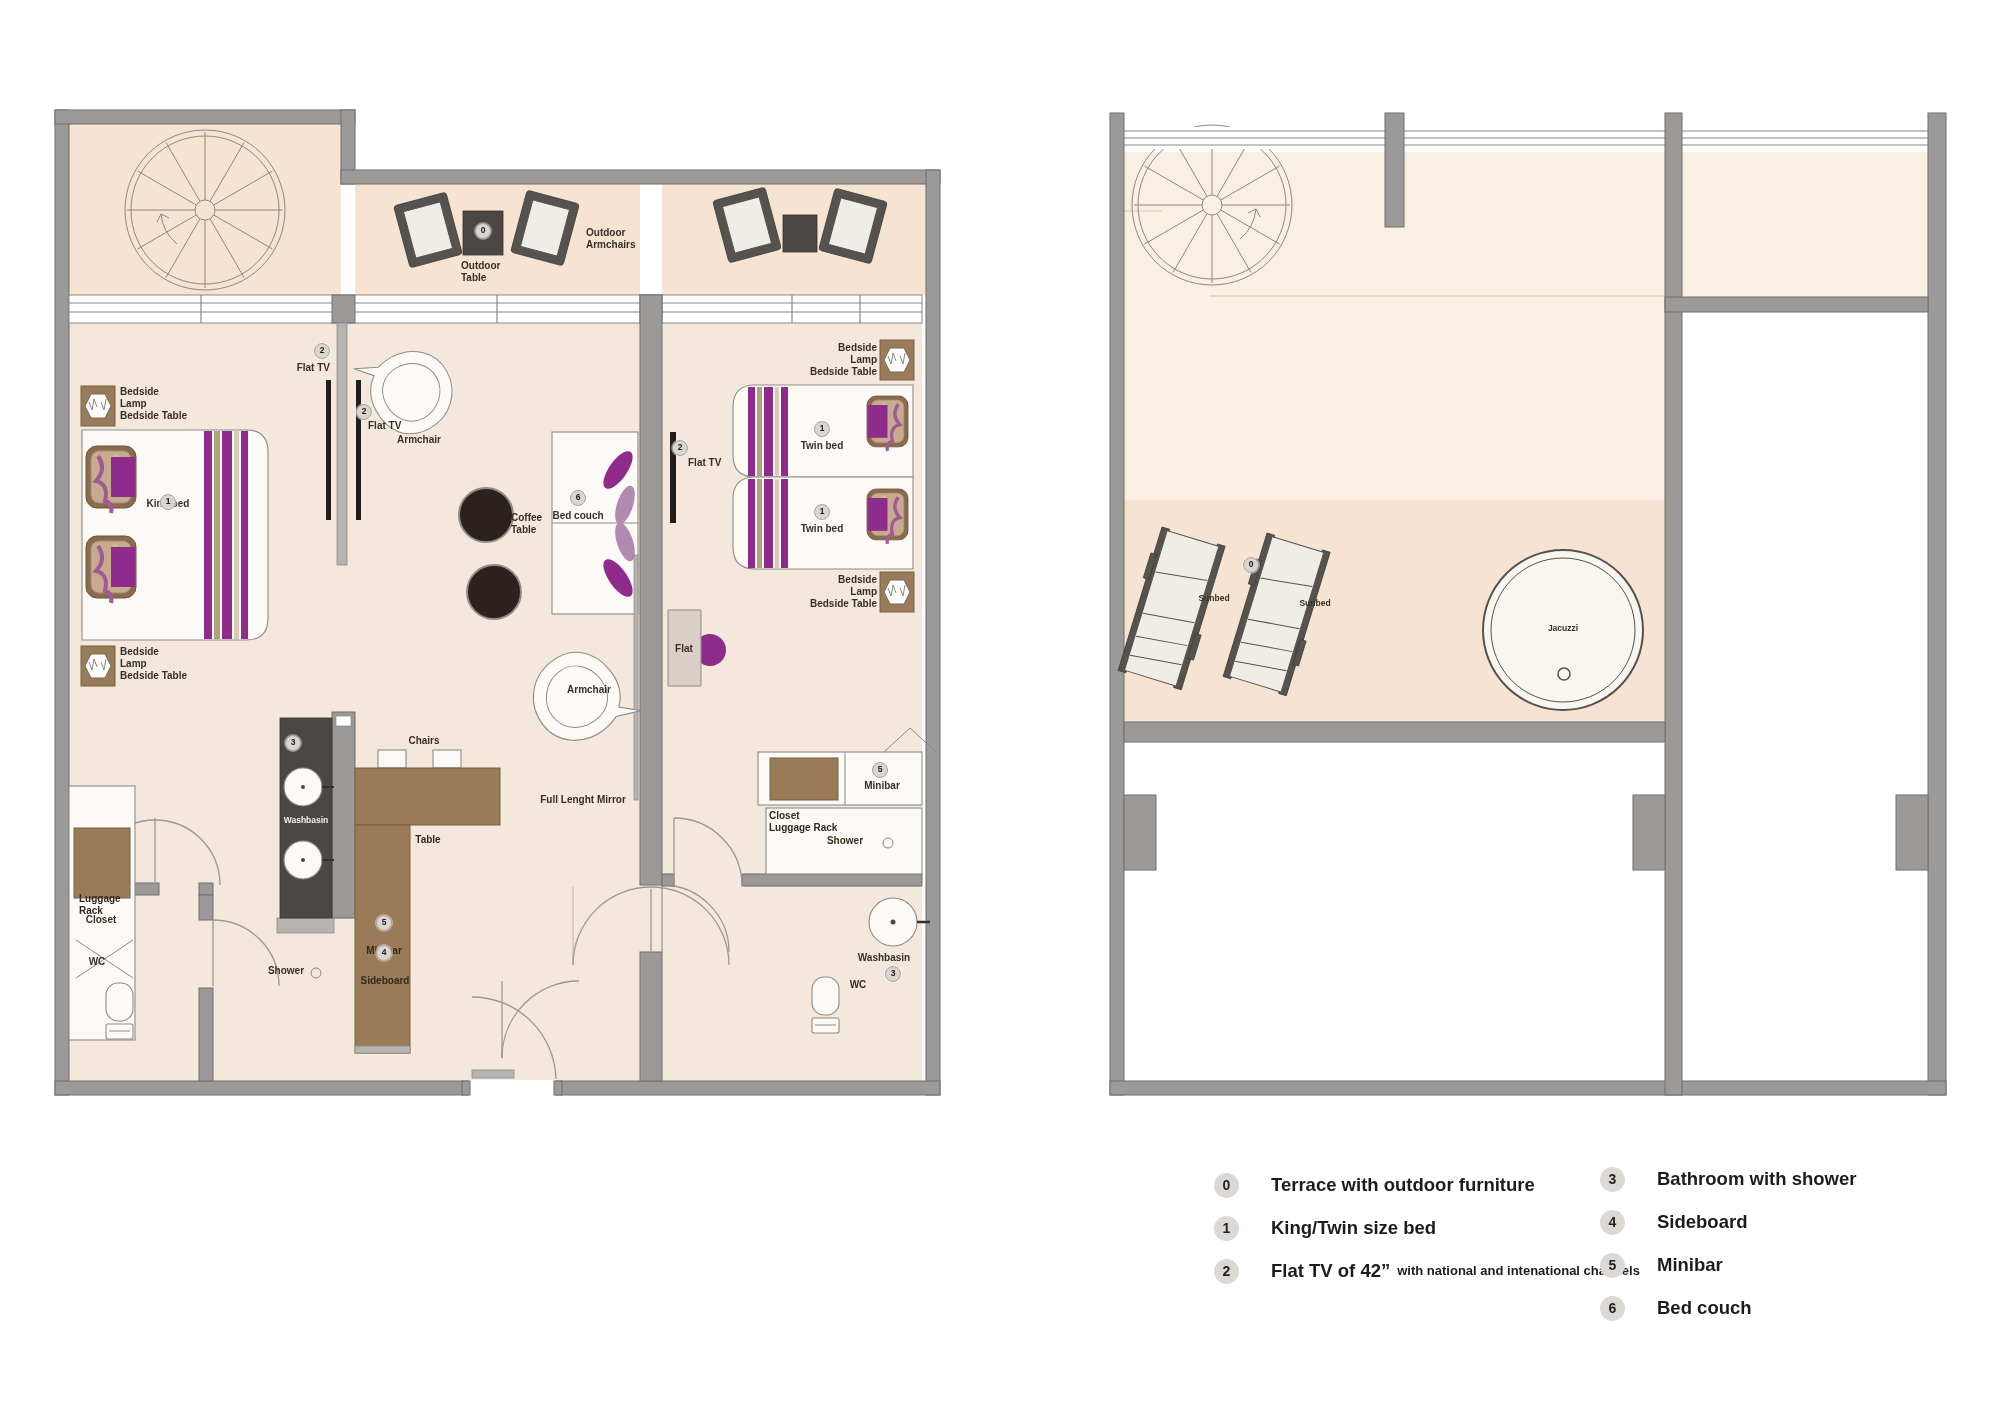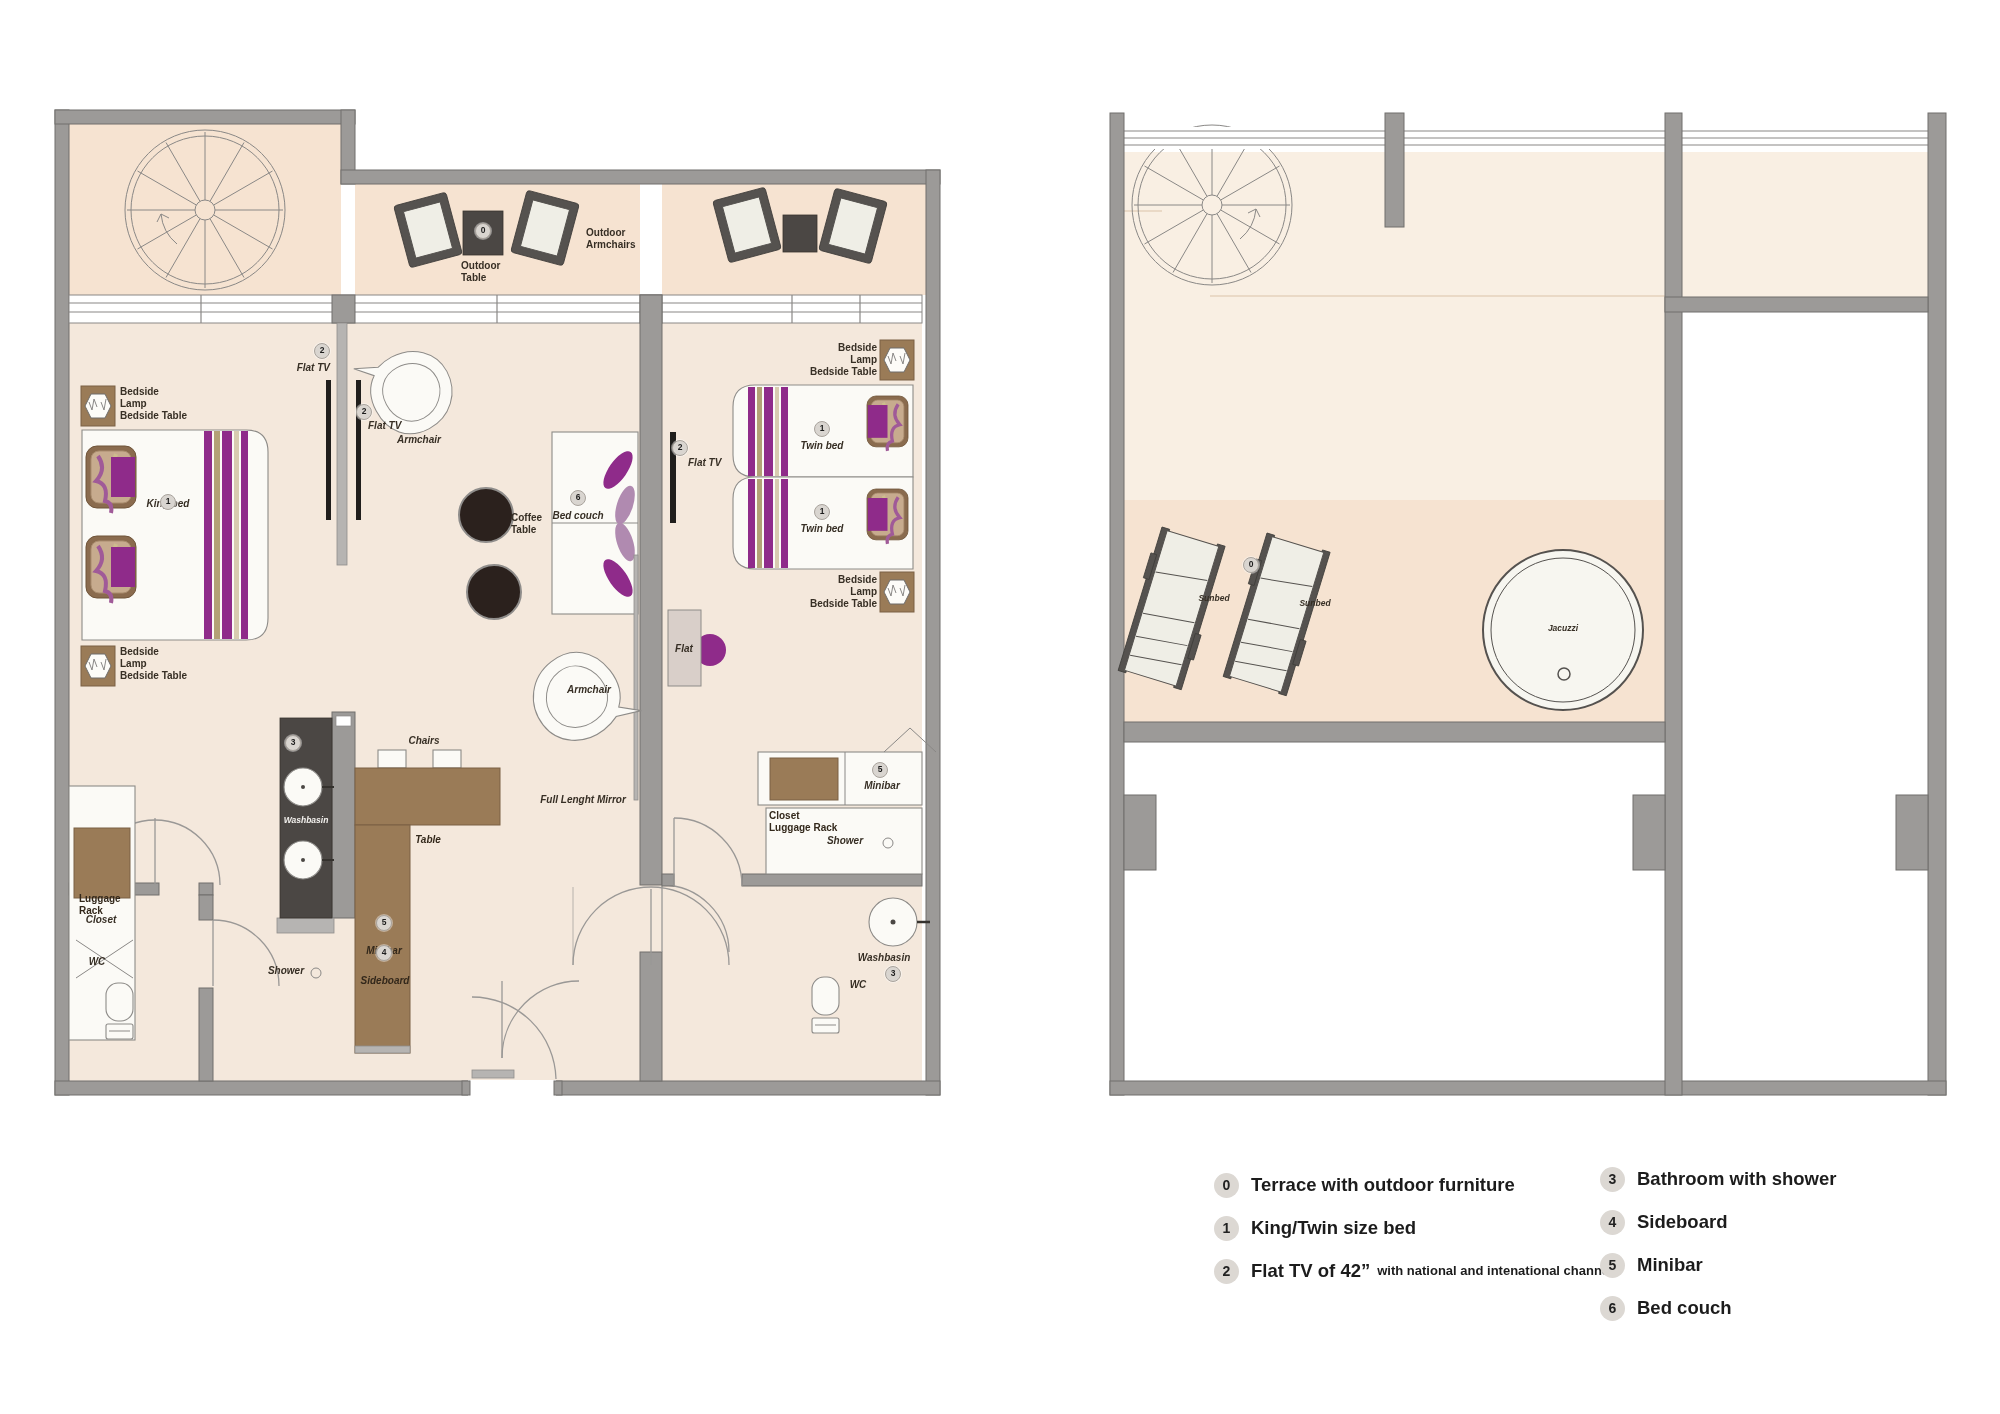--- a/index.html
+++ b/index.html
@@ -26,34 +26,34 @@
   .thin{fill:none;stroke:#8a8886;stroke-width:1;}
   .seam{stroke:#e4d2bd;stroke-width:1.5;}
   .glassline{stroke:#8a8886;stroke-width:1.2;fill:none;}
   .stair circle,.stair line,.stair path{stroke:#8a8886;fill:none;stroke-width:1;}
   .deskc{fill:#d9cfc9;stroke:#8d8b88;stroke-width:1;}
   .of{fill:#55524f;stroke:#3f3d3a;stroke-width:.8;}
   .oc{fill:#efeee6;stroke:#55524f;stroke-width:1;}
   
   .lbl{position:absolute;font:600 10px/1.18 "Liberation Sans",sans-serif;color:#372f25;
        text-align:left;transform:translate(-50%,-50%);}
-  .lbl.nw{white-space:nowrap;font-style:italic;}
+  .lbl.nw{white-space:nowrap;}
   .lbl.la{transform:translate(0,-50%);text-align:left;}
   .lbl.ra{transform:translate(-100%,-50%);text-align:right;}
   .lbl.wt{color:#f3f1ee;}
   .lbl.sm{font-size:8.5px;font-weight:600;}
   .lbl.onbrown{color:#33281b;margin-top:43px;}
   .badge{position:absolute;width:14px;height:14px;border-radius:50%;background:#d9d5d0;
          border:1px solid #a9a39c;color:#1d1d1d;font:700 8.5px/12.5px "Liberation Sans",sans-serif;
          text-align:center;transform:translate(-50%,-50%);box-shadow:0 0 0 1px rgba(255,255,255,.4);}
   
   .leg-row{position:absolute;display:flex;align-items:center;}
   .leg-badge{width:25px;height:25px;border-radius:50%;background:#dcd8d3;color:#222;
              font:700 14px/25px "Liberation Sans",sans-serif;text-align:center;flex:0 0 auto;}
-  .leg-text{margin-left:12px;font:600 18.5px/1.1 "Liberation Sans",sans-serif;color:#1c1c1c;white-space:nowrap;}
+  .leg-text{margin-left:32px;font:600 18.5px/1.1 "Liberation Sans",sans-serif;color:#1c1c1c;white-space:nowrap;}
   .leg-note{margin-left:7px;font:600 13px/1.1 "Liberation Sans",sans-serif;color:#1c1c1c;white-space:nowrap;}
 </style>
 </head>
 <body>
 
 <div id="stage">
 
 <svg id="planSvg" width="2000" height="1414" viewBox="0 0 2000 1414">
   <defs>
 

